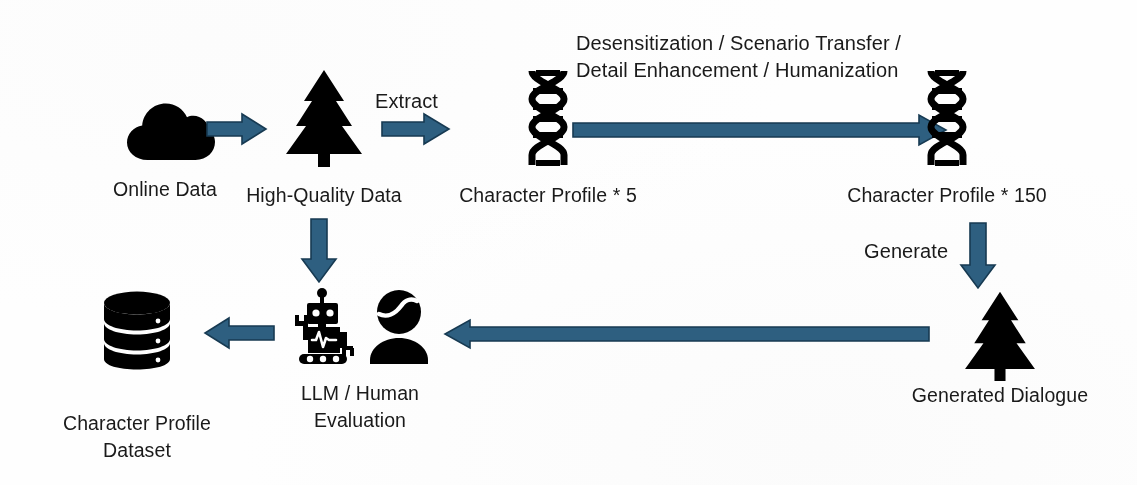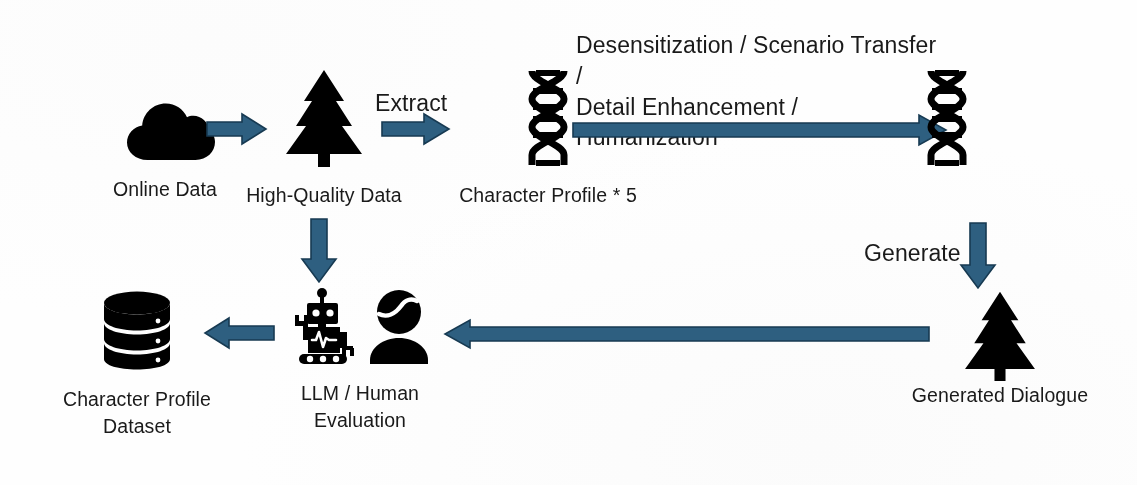--- a/index.html
+++ b/index.html
@@ -44,21 +44,21 @@
   .label {
     font-size: 19.5px;
     line-height: 1.38;
     color: #1a1a1a;
     text-align: center;
     white-space: pre-line;
     letter-spacing: 0.1px;
   }
   .edge-label {
     position: absolute;
-    font-size: 23px;
+    font-size: 20px;
     line-height: 1.34;
     color: #1a1a1a;
     letter-spacing: 0.1px;
   }
   .arrow {
     position: absolute;
     line-height: 0;
   }
   svg { display: block; overflow: visible; }
 </style>
@@ -144,37 +144,38 @@
         <g stroke="#000000" stroke-width="6" stroke-linecap="butt">
           <line x1="16" y1="5" x2="40" y2="5"></line>
           <line x1="13" y1="23" x2="43" y2="23"></line>
           <line x1="13" y1="39" x2="43" y2="39"></line>
           <line x1="13" y1="51" x2="43" y2="51"></line>
           <line x1="13" y1="67" x2="43" y2="67"></line>
           <line x1="16" y1="95" x2="40" y2="95"></line>
         </g>
       </svg>
     </span>
+    <span class="label" style="margin-top:14px;">Character Profile * 150</span>
   </div>
 
   <div class="arrow" style="left:300px; top:218px;">
     <svg width="38" height="66" viewBox="0 0 38 66">
       <path d="M11,1 L27,1 L27,41 L36,41 L19,64 L2,41 L11,41 Z" fill="#2e5f80" stroke="#173a52" stroke-width="1.6" stroke-linejoin="miter"></path>
     </svg>
   </div>
 
   <div class="edge-label" style="left:864px; top:238px;">Generate</div>
 
   <div class="arrow" style="left:959px; top:222px;">
     <svg width="38" height="68" viewBox="0 0 38 68">
       <path d="M11,1 L27,1 L27,43 L36,43 L19,66 L2,43 L11,43 Z" fill="#2e5f80" stroke="#173a52" stroke-width="1.6" stroke-linejoin="miter"></path>
     </svg>
   </div>
 
-  <div class="node" style="left:42px; top:290px; width:190px;">
+  <div class="node" style="left:42px; top:290px; width:190px;gap:24px;">
     <span class="icon-box">
       <svg width="76" height="80" viewBox="0 0 76 80" aria-hidden="true">
         <g fill="#000000">
           <ellipse cx="38" cy="13" rx="33" ry="11.5"></ellipse>
           <path d="M5,13 L5,29 C5,35.4 19.8,40.5 38,40.5 C56.2,40.5 71,35.4 71,29 L71,13
                    C71,19.4 56.2,24.5 38,24.5 C19.8,24.5 5,19.4 5,13 Z"></path>
           <path d="M5,33 L5,49 C5,55.4 19.8,60.5 38,60.5 C56.2,60.5 71,55.4 71,49 L71,33
                    C71,39.4 56.2,44.5 38,44.5 C19.8,44.5 5,39.4 5,33 Z"></path>
           <path d="M5,53 L5,69 C5,75.4 19.8,79.5 38,79.5 C56.2,79.5 71,75.4 71,69 L71,53
                    C71,59.4 56.2,64.5 38,64.5 C19.8,64.5 5,59.4 5,53 Z"></path>

